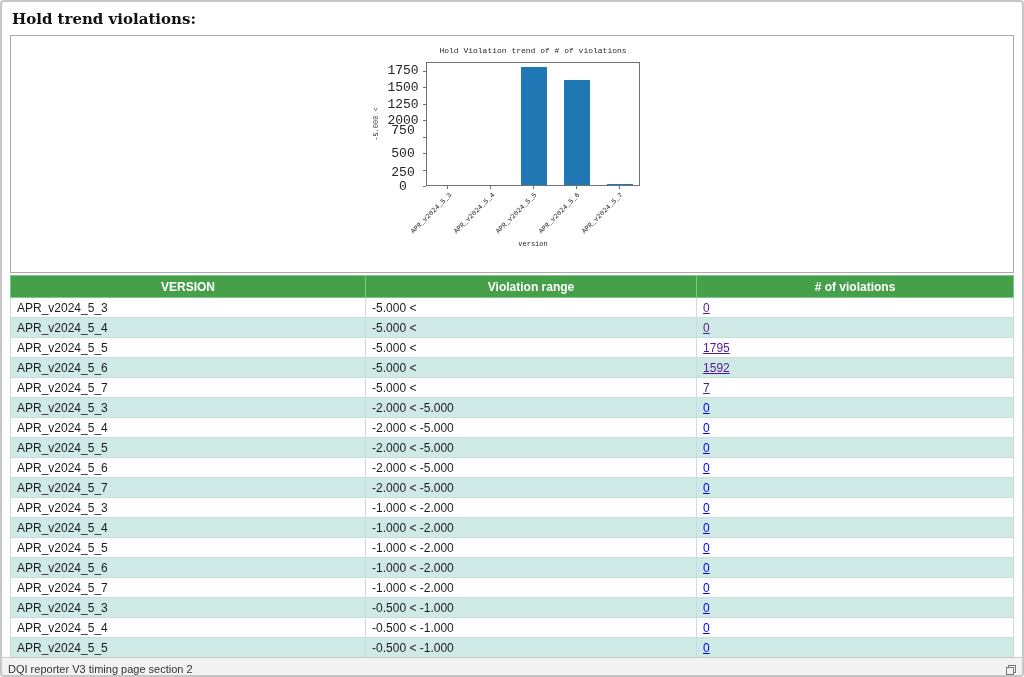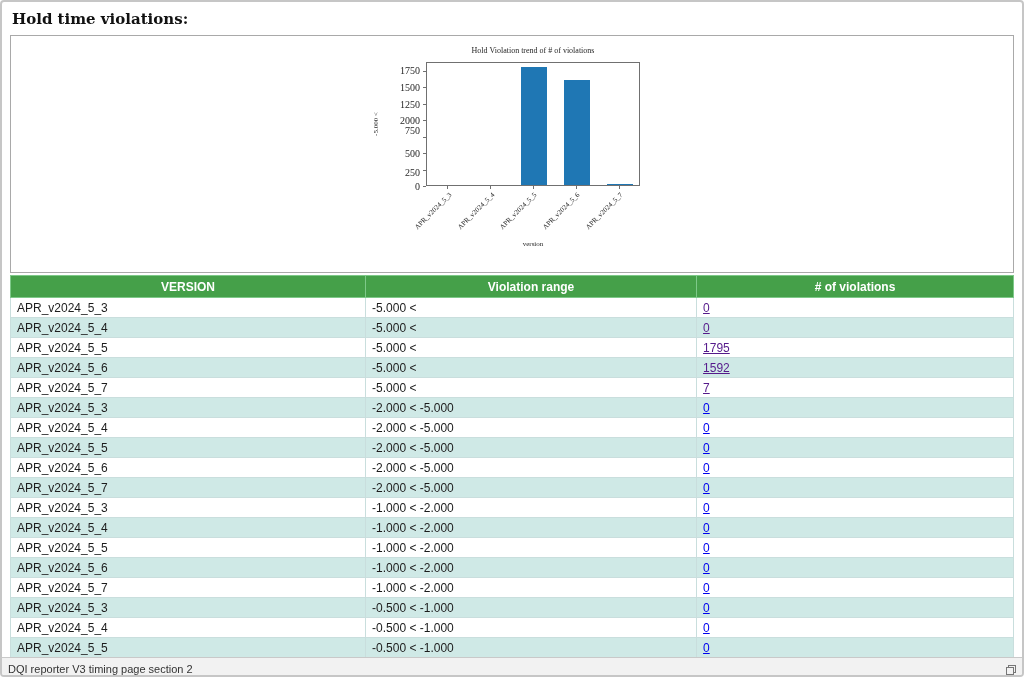--- a/index.html
+++ b/index.html
@@ -10,27 +10,27 @@
   }
   .content { padding:6px 8px 0 8px; }
   .page-title {
     font-family:"DejaVu Serif",serif; font-weight:bold; font-size:15px; color:#111;
     padding:2px 2px 7px 2px;
   }
 
   
   .chart-section { border:1px solid #a9a9a9; height:238px; background:#fff; }
   .chart-wrap { position:relative; width:300px; height:214px; margin:10px auto 0;
-    font-family:Liberation Serif, serif; color:#262626; }
+    font-family:Liberation Mono, monospace; color:#262626; }
   .chart-title { position:absolute; top:0; left:171px; transform:translateX(-50%);
     font-size:8px; white-space:nowrap; }
   .chart-plot { position:absolute; left:64px; top:16px; width:214px; height:124px;
     border:1px solid #707070; background:#fff; }
   .bar { position:absolute; bottom:0; background:var(--bar,#1f77b4); }
-  .ytick-label { position:absolute; left:24px; width:34px; text-align:right; font-size:10px; line-height:9px; }
+  .ytick-label { position:absolute; left:24px; width:34px; text-align:center; font-size:13px; line-height:9px; }
   .ytick-mark { position:absolute; left:61px; width:3px; height:1px; background:#707070; }
   .xtick-mark { position:absolute; width:1px; height:3px; top:140px; background:#707070; }
   .xtick-label { position:absolute; font-size:7px; white-space:nowrap;
     transform-origin:100% 0; transform:rotate(-45deg); }
   .y-axis-label { position:absolute; left:14px; top:78px; font-size:7px; white-space:nowrap;
     transform:translate(-50%,-50%) rotate(-90deg); }
   .x-axis-label { position:absolute; left:171px; top:194px; transform:translateX(-50%); font-size:7px; }
 
   
   table.violations { width:100%; border-collapse:collapse; table-layout:fixed;
@@ -57,21 +57,21 @@
   .resize-icon { position:relative; width:10px; height:10px; display:inline-block; }
   .resize-icon::before { content:""; position:absolute; right:0; top:0; width:6px; height:6px; border:1px solid #777; }
   .resize-icon::after  { content:""; position:absolute; left:0; bottom:0; width:6px; height:6px; border:1px solid #777; background:#f2f2f2; }
 </style>
 </head>
 <body>
 
 <div class="page">
   <div class="content">
 
-    <div class="page-title">Hold time violations:</div>
+    <div class="page-title">Hold trend violations:</div>
 
     <div class="chart-section">
       <div class="chart-wrap">
         <div class="chart-title">Hold Violation trend of # of violations</div>
         <div class="y-axis-label">-5.000 &lt;</div>
         <div class="chart-plot">
             <div class="bar" style="left: 94px; width: 26px; height: 118px;"></div>
             <div class="bar" style="left: 136.8px; width: 26px; height: 105px;"></div>
             <div class="bar" style="left: 179.6px; width: 26px; height: 1px;"></div>
           </div>

